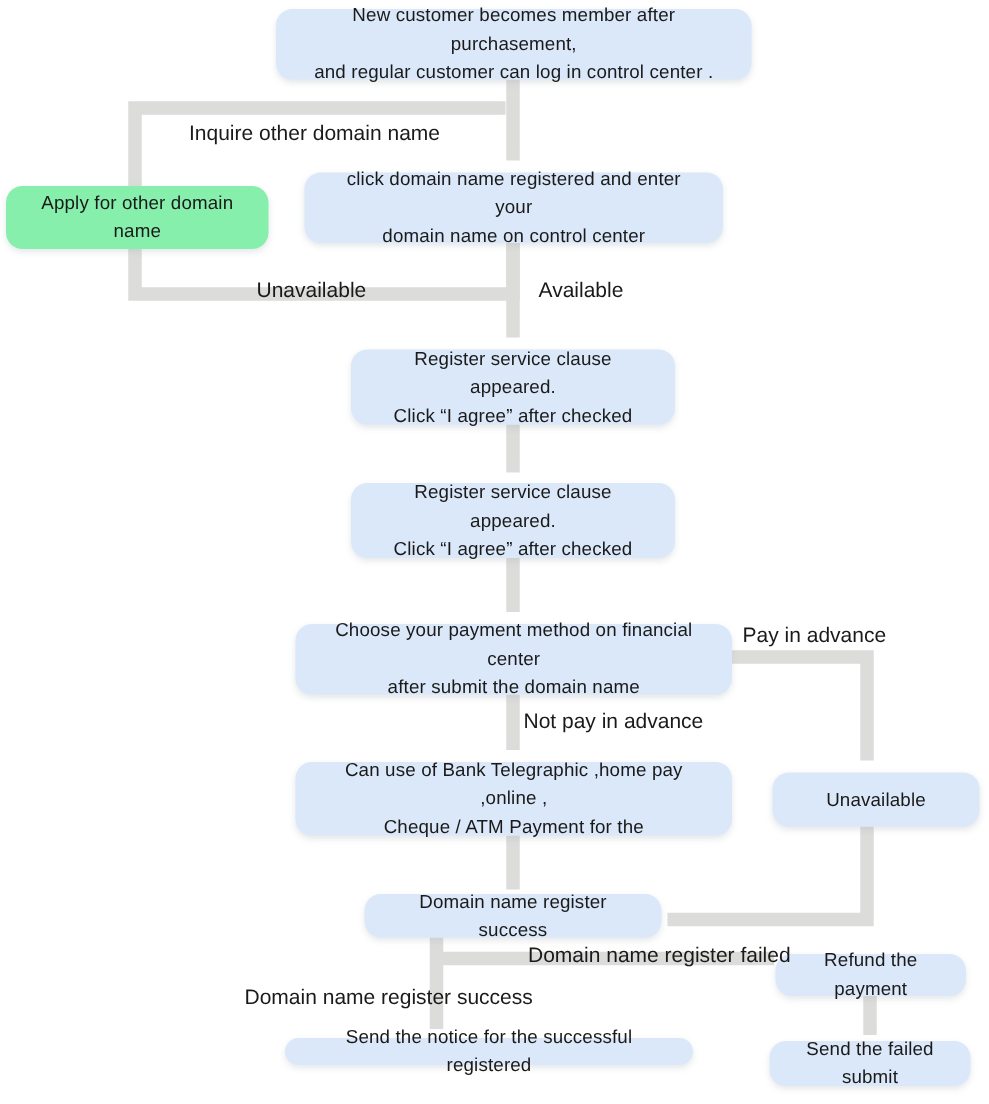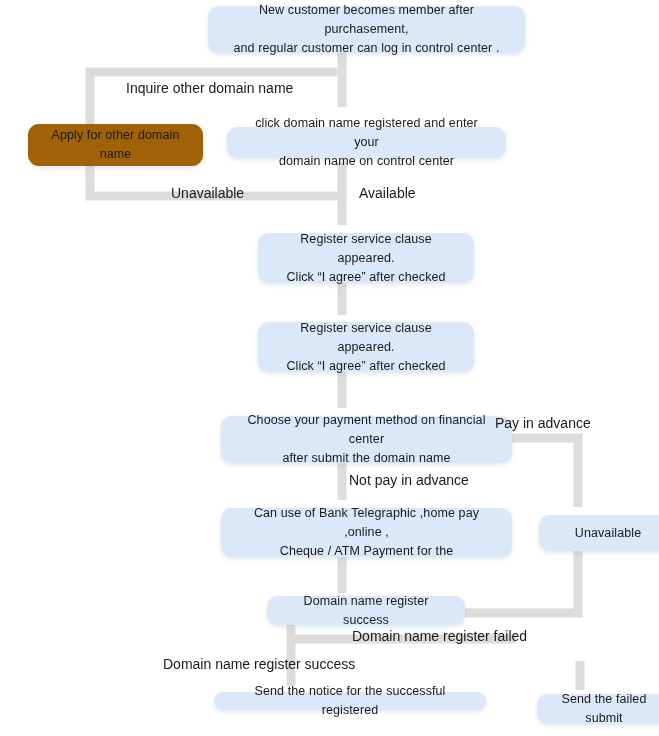--- a/index.html
+++ b/index.html
@@ -34,27 +34,26 @@
     justify-content: center;
     text-align: center;
     border-radius: 11px;
     font-size: 12.5px;
     line-height: 19px;
     letter-spacing: 0.1px;
     color: #1a1a1a;
     padding: 2px 20px;
     box-shadow: 0 2px 4px rgba(170,175,185,0.30);
     z-index: 2;
-    margin-left: 24px;
   }
   .node.blue {
     background: #dbe8f9;
   }
   .node.cream {
-    background: #a16207;
+    background: #86efac;
   }
   .node .txt {
     display: block;
     white-space: pre-line;
   }
   .edge-label {
     position: absolute;
     font-size: 14px;
     line-height: 15px;
     color: #1a1a1a;
@@ -115,21 +114,21 @@
 
   <div class="node blue" style="left:184px; top:6px; width:317px; height:47px;">
     <span class="txt">New customer becomes member after purchasement,
 and regular customer can log in control center .</span>
   </div>
 
   <div class="node cream" style="left:4px; top:124px; width:175px; height:42px;">
     <span class="txt">Apply for other domain name</span>
   </div>
 
-  <div class="node blue" style="left:203px; top:127px; width:279px; height:31px;justify-content:center;">
+  <div class="node blue" style="left:203px; top:115px; width:279px; height:47px;justify-content:center;">
     <span class="txt">click domain name registered and enter your
 domain name on control center</span>
   </div>
 
   <div class="node blue" style="left:234px; top:233px; width:216px; height:50px;">
     <span class="txt">Register service clause appeared.
 Click “I agree” after checked</span>
   </div>
 
   <div class="node blue" style="left:234px; top:322px; width:216px; height:50px;">
@@ -148,20 +147,23 @@
   </div>
 
   <div class="node blue" style="left:515px; top:515px; width:138px; height:36px;">
     <span class="txt">Unavailable</span>
   </div>
 
   <div class="node blue" style="left:243px; top:596px; width:198px; height:29px;">
     <span class="txt">Domain name register success</span>
   </div>
 
+  <div class="node blue" style="left:517px; top:636px; width:127px; height:28px;">
+    <span class="txt">Refund the payment</span>
+  </div>
 
   <div class="node blue" style="left:190px; top:692px; width:272px; height:18px;">
     <span class="txt">Send the notice for the successful registered</span>
   </div>
 
   <div class="node blue" style="left:513px; top:694px; width:134px; height:30px;">
     <span class="txt">Send the failed submit</span>
   </div>
 
   <div class="edge-label" style="left:126px; top:81px;">Inquire other domain name</div>

